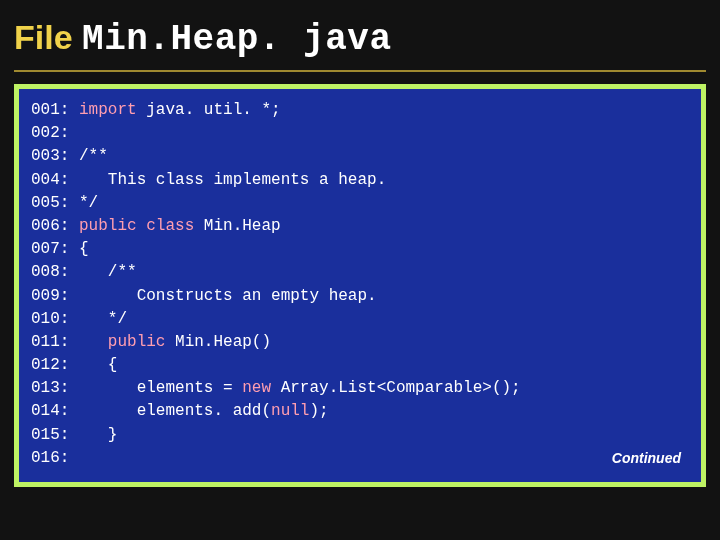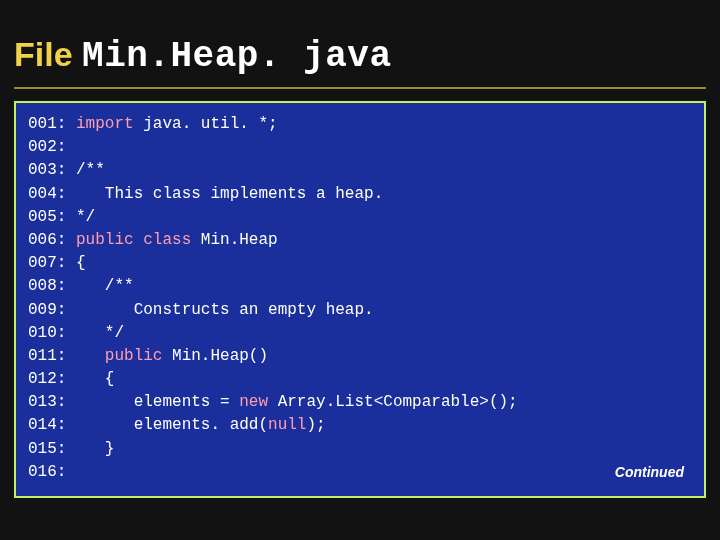--- a/index.html
+++ b/index.html
@@ -11,21 +11,21 @@
     font-family: Arial, Helvetica, sans-serif;
     overflow: hidden;
   }
   .slide {
     padding: 10px 14px 14px 14px;
     box-sizing: border-box;
     width: 720px;
     height: 540px;
   }
   .title {
-    margin: 25px 0 10px 0;
+    margin: 8px 0 10px 0;
     font-size: 34px;
     font-weight: bold;
     color: #fff;
   }
   .title .file-word {
     font-family: Arial, Helvetica, sans-serif;
     color: #f0d24a;
   }
   .title .file-name {
     font-family: "Courier New", Courier, monospace;
@@ -33,21 +33,21 @@
     letter-spacing: 0.5px;
     font-size: 36px;
   }
   .rule {
     border: none;
     border-top: 2px solid #a08a30;
     margin: 0 0 12px 0;
   }
   .code-block {
     background: #1a2f9c;
-    border: 2px solid #bef264;
+    border: 5px solid #bef264;
     padding: 10px 12px 12px 12px;
     font-family: "Courier New", Courier, monospace;
     font-size: 16px;
     line-height: 1.45;
     color: #fff;
     white-space: pre;
     position: relative;
   }
   .ln { color: #ffffff; }
   .kw { color: #ff9eb0; }

